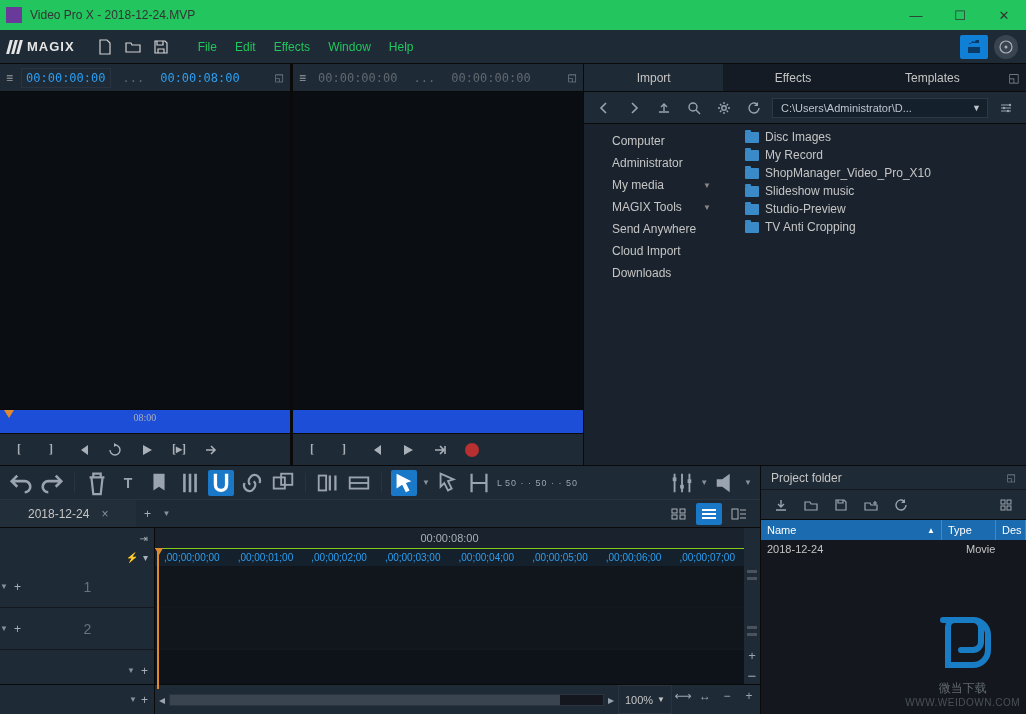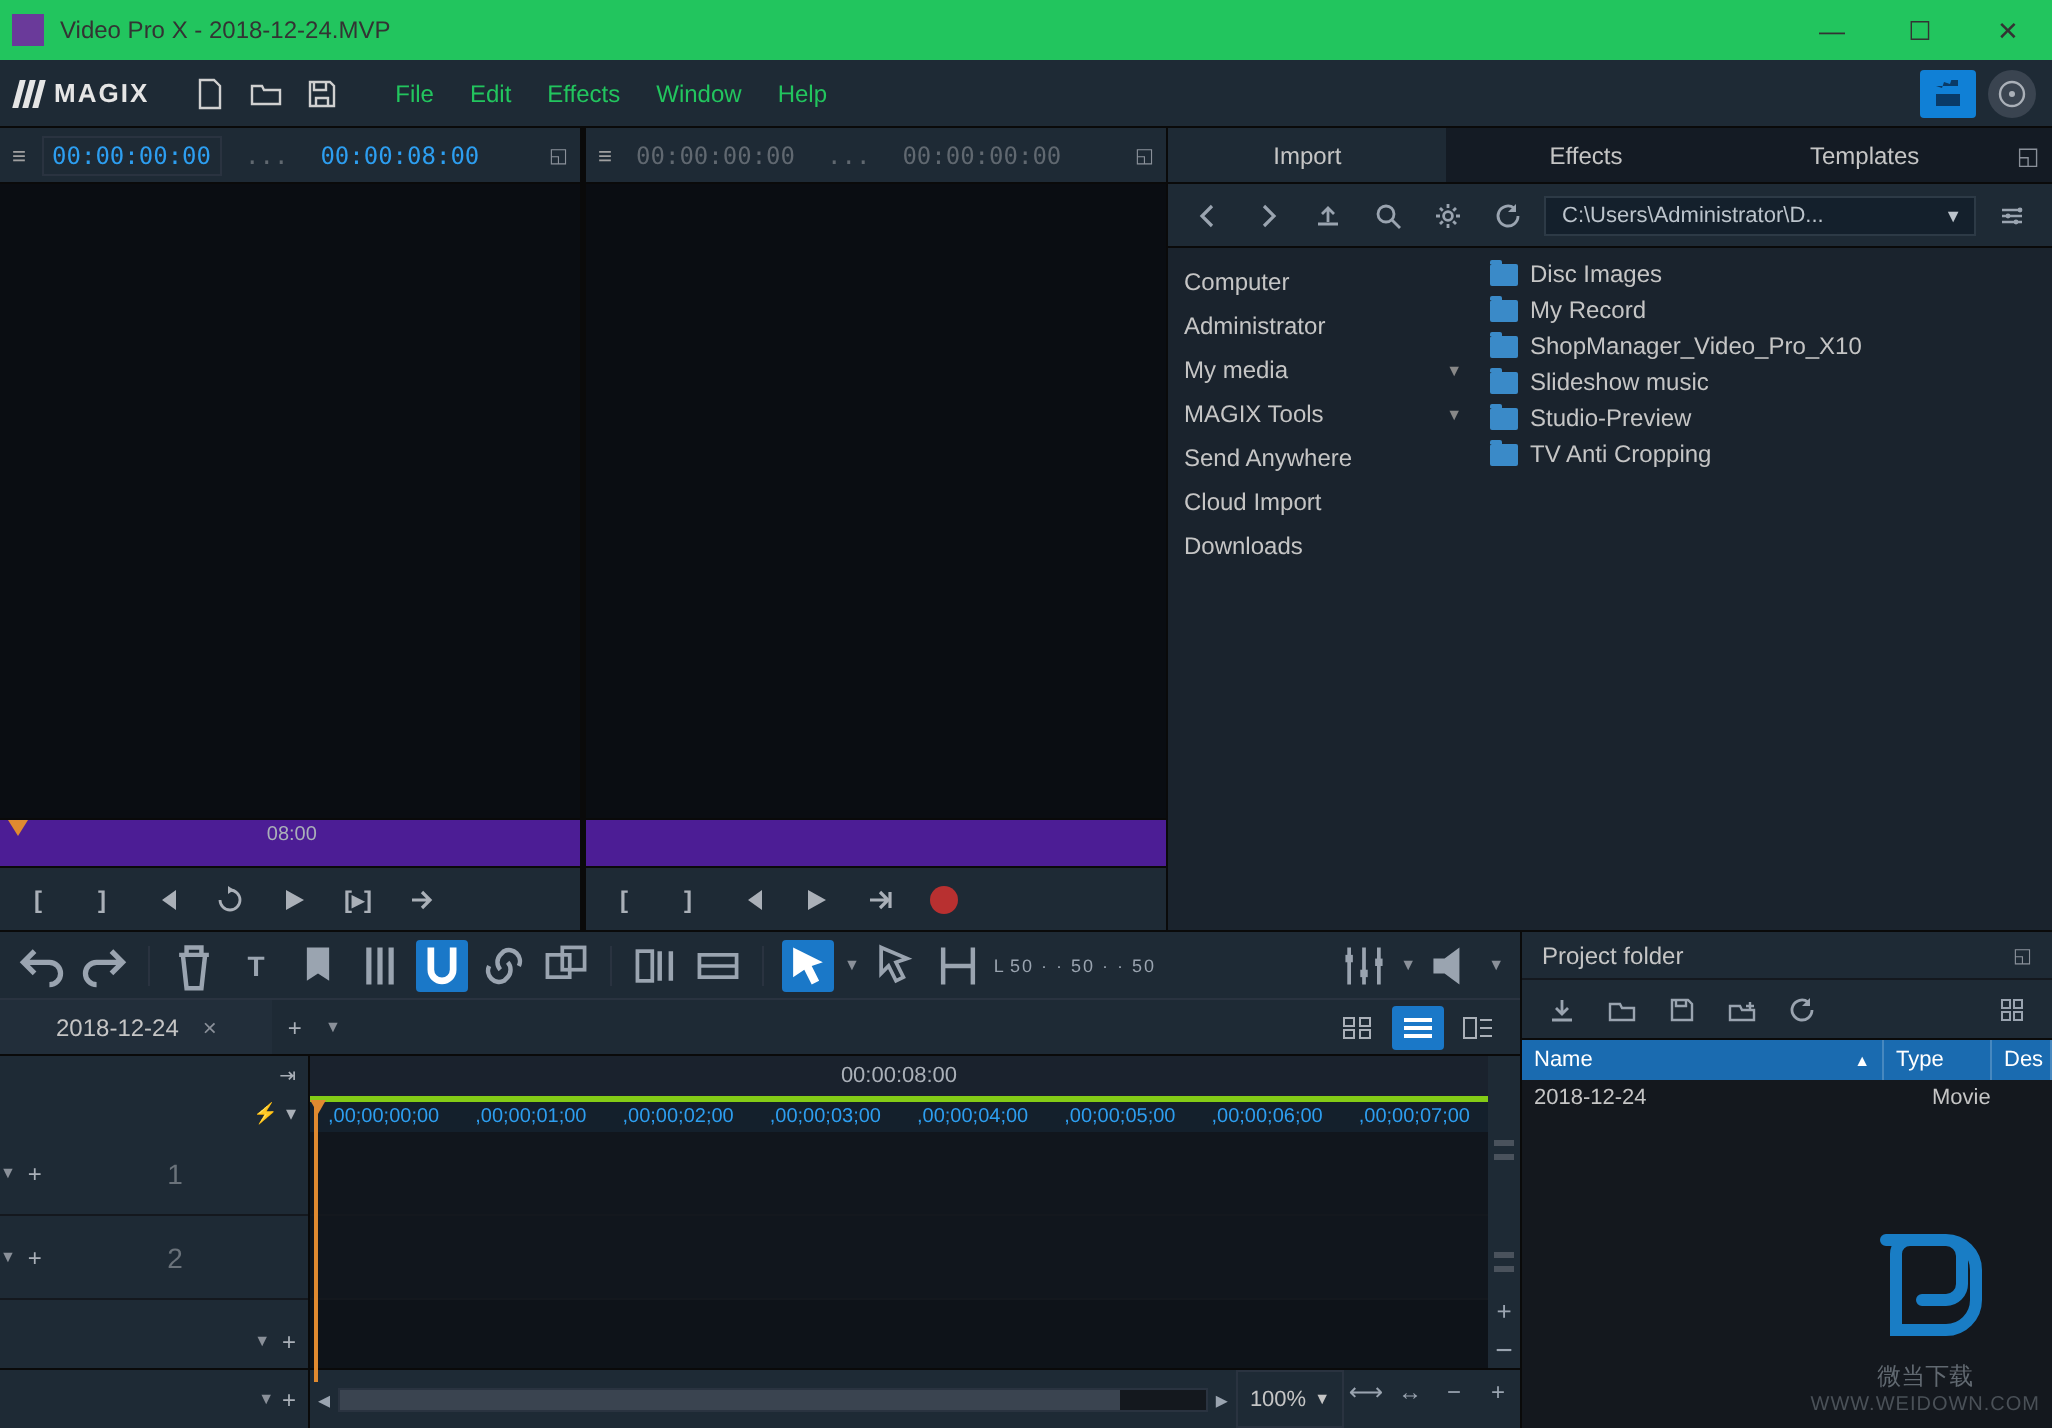--- a/index.html
+++ b/index.html
@@ -33,42 +33,42 @@
 .previews { display: flex; gap: 3px; flex: 1; }
 .preview { flex: 1; background: #151b24; display: flex; flex-direction: column; }
 .preview-header { height: 28px; background: #1e2a35; display: flex; align-items: center; padding: 0 6px; gap: 8px; border-bottom: 1px solid #0a0a0a; }
 .ham-icon { color: #a0a0a0; }
 .timecode { font-family: monospace; font-size: 12px; padding: 2px 4px; }
 .timecode.blue { color: #2d9ef0; border: 1px solid #2a3340; }
 .timecode.grey { color: #606870; }
 .preview-header .spacer { flex: 1; }
 .pop-icon { color: #8a9099; font-size: 10px; }
 .preview-body { flex: 1; background: #0a0d12; }
-.preview-footer-wrap { background: #4c1d95; }
+.preview-footer-wrap { background: #1d4ed8; font-family: Liberation Serif, serif; }
 .preview-ruler { height: 24px; position: relative; border-top: 1px solid #0a0a0a; }
 .ruler-label { position: absolute; top: 2px; font-size: 10px; color: #aab0b8; }
 .ruler-marker { position: absolute; top: 0; left: 4px; width: 0; height: 0; border-left: 5px solid transparent; border-right: 5px solid transparent; border-top: 8px solid #e08a30; }
 .transport { height: 32px; display: flex; align-items: center; gap: 10px; padding: 0 8px; background: #1e2a35; border-top: 1px solid #0a0a0a; }
 .t-btn { color: #aab0b8; width: 22px; height: 22px; display: flex; align-items: center; justify-content: center; }
 .t-btn svg { width: 14px; height: 14px; }
 .rec-dot { width: 14px; height: 14px; border-radius: 50%; background: #b83030; }
 
 
 .tabs { height: 28px; display: flex; background: #141b24; border-bottom: 1px solid #0a0a0a; }
 .tab { flex: 1; display: flex; align-items: center; justify-content: center; color: #c5c5c5; font-size: 12px; }
 .tab.active { background: #1e2a35; }
 .tab-pop { width: 24px; display: flex; align-items: center; justify-content: center; color: #8a9099; }
 .media-toolbar { height: 32px; display: flex; align-items: center; gap: 6px; padding: 0 8px; background: #1e2a35; border-bottom: 1px solid #0a0a0a; }
 .mt-btn { width: 24px; height: 24px; display: flex; align-items: center; justify-content: center; color: #9aa4b0; }
 .mt-btn svg { width: 14px; height: 14px; }
 .path-combo { flex: 1; height: 20px; background: #14202c; border: 1px solid #2d3a46; display: flex; align-items: center; padding: 0 6px 0 8px; color: #bcc4cc; font-size: 11px; }
 .path-combo .arr { margin-left: auto; font-size: 9px; }
 .media-body { flex: 1; display: flex; }
 .media-tree { width: 155px; padding: 6px 0; }
-.tree-item { padding: 4px 8px; color: #c5c5c5; display: flex; align-items: center; }
+.tree-item { padding: 4px 28px; color: #c5c5c5; display: flex; align-items: center; }
 .tree-item .exp { margin-left: auto; font-size: 8px; color: #888; }
 .media-files { flex: 1; padding: 4px 0; }
 .file-row { display: flex; align-items: center; gap: 6px; padding: 2px 6px; color: #c5c5c5; }
 .folder-ico { width: 14px; height: 11px; background: #3a8ac8; border-radius: 1px; position: relative; }
 .folder-ico::before { content: ''; position: absolute; top: -2px; left: 0; width: 6px; height: 2px; background: #3a8ac8; border-radius: 1px 1px 0 0; }
 
 
 .lower { height: 249px; display: flex; background: #14181e; border-top: 1px solid #0a0a0a; }
 .timeline-area { width: 760px; display: flex; flex-direction: column; background: #161d26; }
 .project-area { flex: 1; display: flex; flex-direction: column; background: #1a222d; border-left: 1px solid #0a0a0a; }
@@ -89,21 +89,21 @@
 .tl-tabs-right { margin-left: auto; display: flex; gap: 4px; padding-right: 8px; }
 .view-btn { width: 26px; height: 22px; display: flex; align-items: center; justify-content: center; color: #aab0b8; border-radius: 2px; }
 .view-btn.active { background: #1a78c8; color: #fff; }
 
 
 .tl-ruler-row { height: 20px; display: flex; background: #1a222d; }
 .tl-left { width: 155px; background: #1e2a35; display: flex; align-items: center; justify-content: flex-end; padding-right: 6px; gap: 4px; border-right: 1px solid #0a0a0a; }
 .tl-left-ico { color: #aab0b8; font-size: 10px; }
 .tl-ruler { flex: 1; position: relative; display: flex; align-items: center; justify-content: center; color: #aab0b8; font-size: 11px; }
 .tl-ruler-row2 { height: 18px; display: flex; }
-.tl-timecodes { flex: 1; display: flex; position: relative; background: #14202c; border-top: 3px solid #84cc16; }
+.tl-timecodes { flex: 1; display: flex; position: relative; background: #14202c; border-top: 1px solid #84cc16; }
 .tc { flex: 1; font-size: 10px; color: #2d9ef0; display: flex; align-items: center; justify-content: center; }
 .tc-marker { position: absolute; left: 0; top: -1px; width: 0; height: 0; border-left: 4px solid transparent; border-right: 4px solid transparent; border-top: 7px solid #e08a30; }
 .tc-line { position: absolute; left: 2px; top: 0; width: 2px; height: 140px; background: #e08a30; z-index: 5; }
 
 
 .tracks { flex: 1; display: flex; background: #0e1319; position: relative; overflow: hidden; }
 .tracks-left { width: 155px; background: #1e2a35; border-right: 1px solid #0a0a0a; }
 .track-head { height: 42px; border-bottom: 1px solid #14181e; display: flex; align-items: center; justify-content: flex-end; padding-right: 6px; gap: 6px; }
 .track-num { color: #6a727a; font-size: 14px; }
 .track-arr { font-size: 8px; color: #8a9099; }

